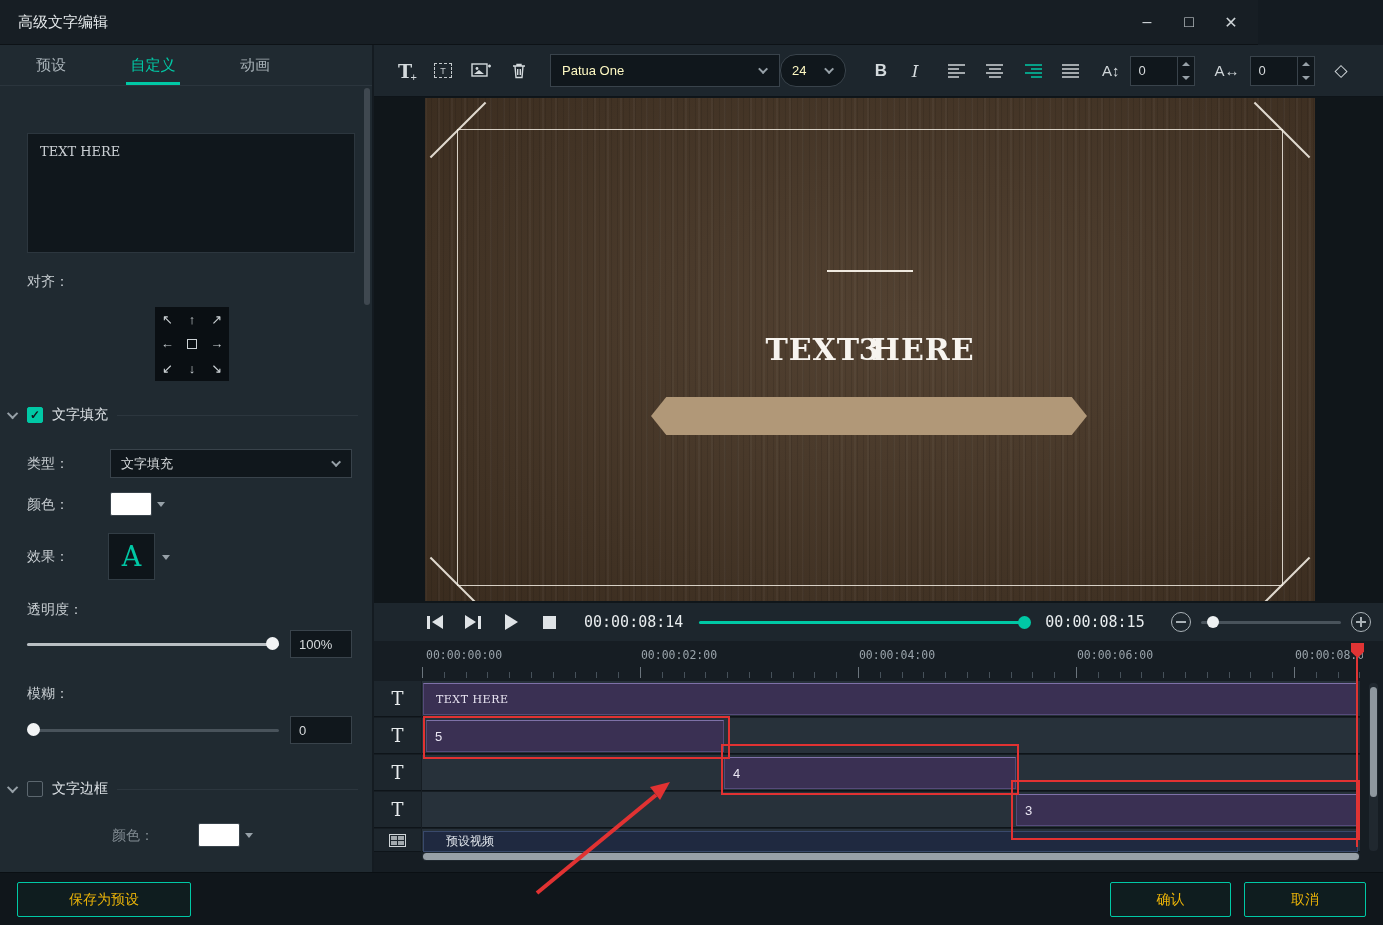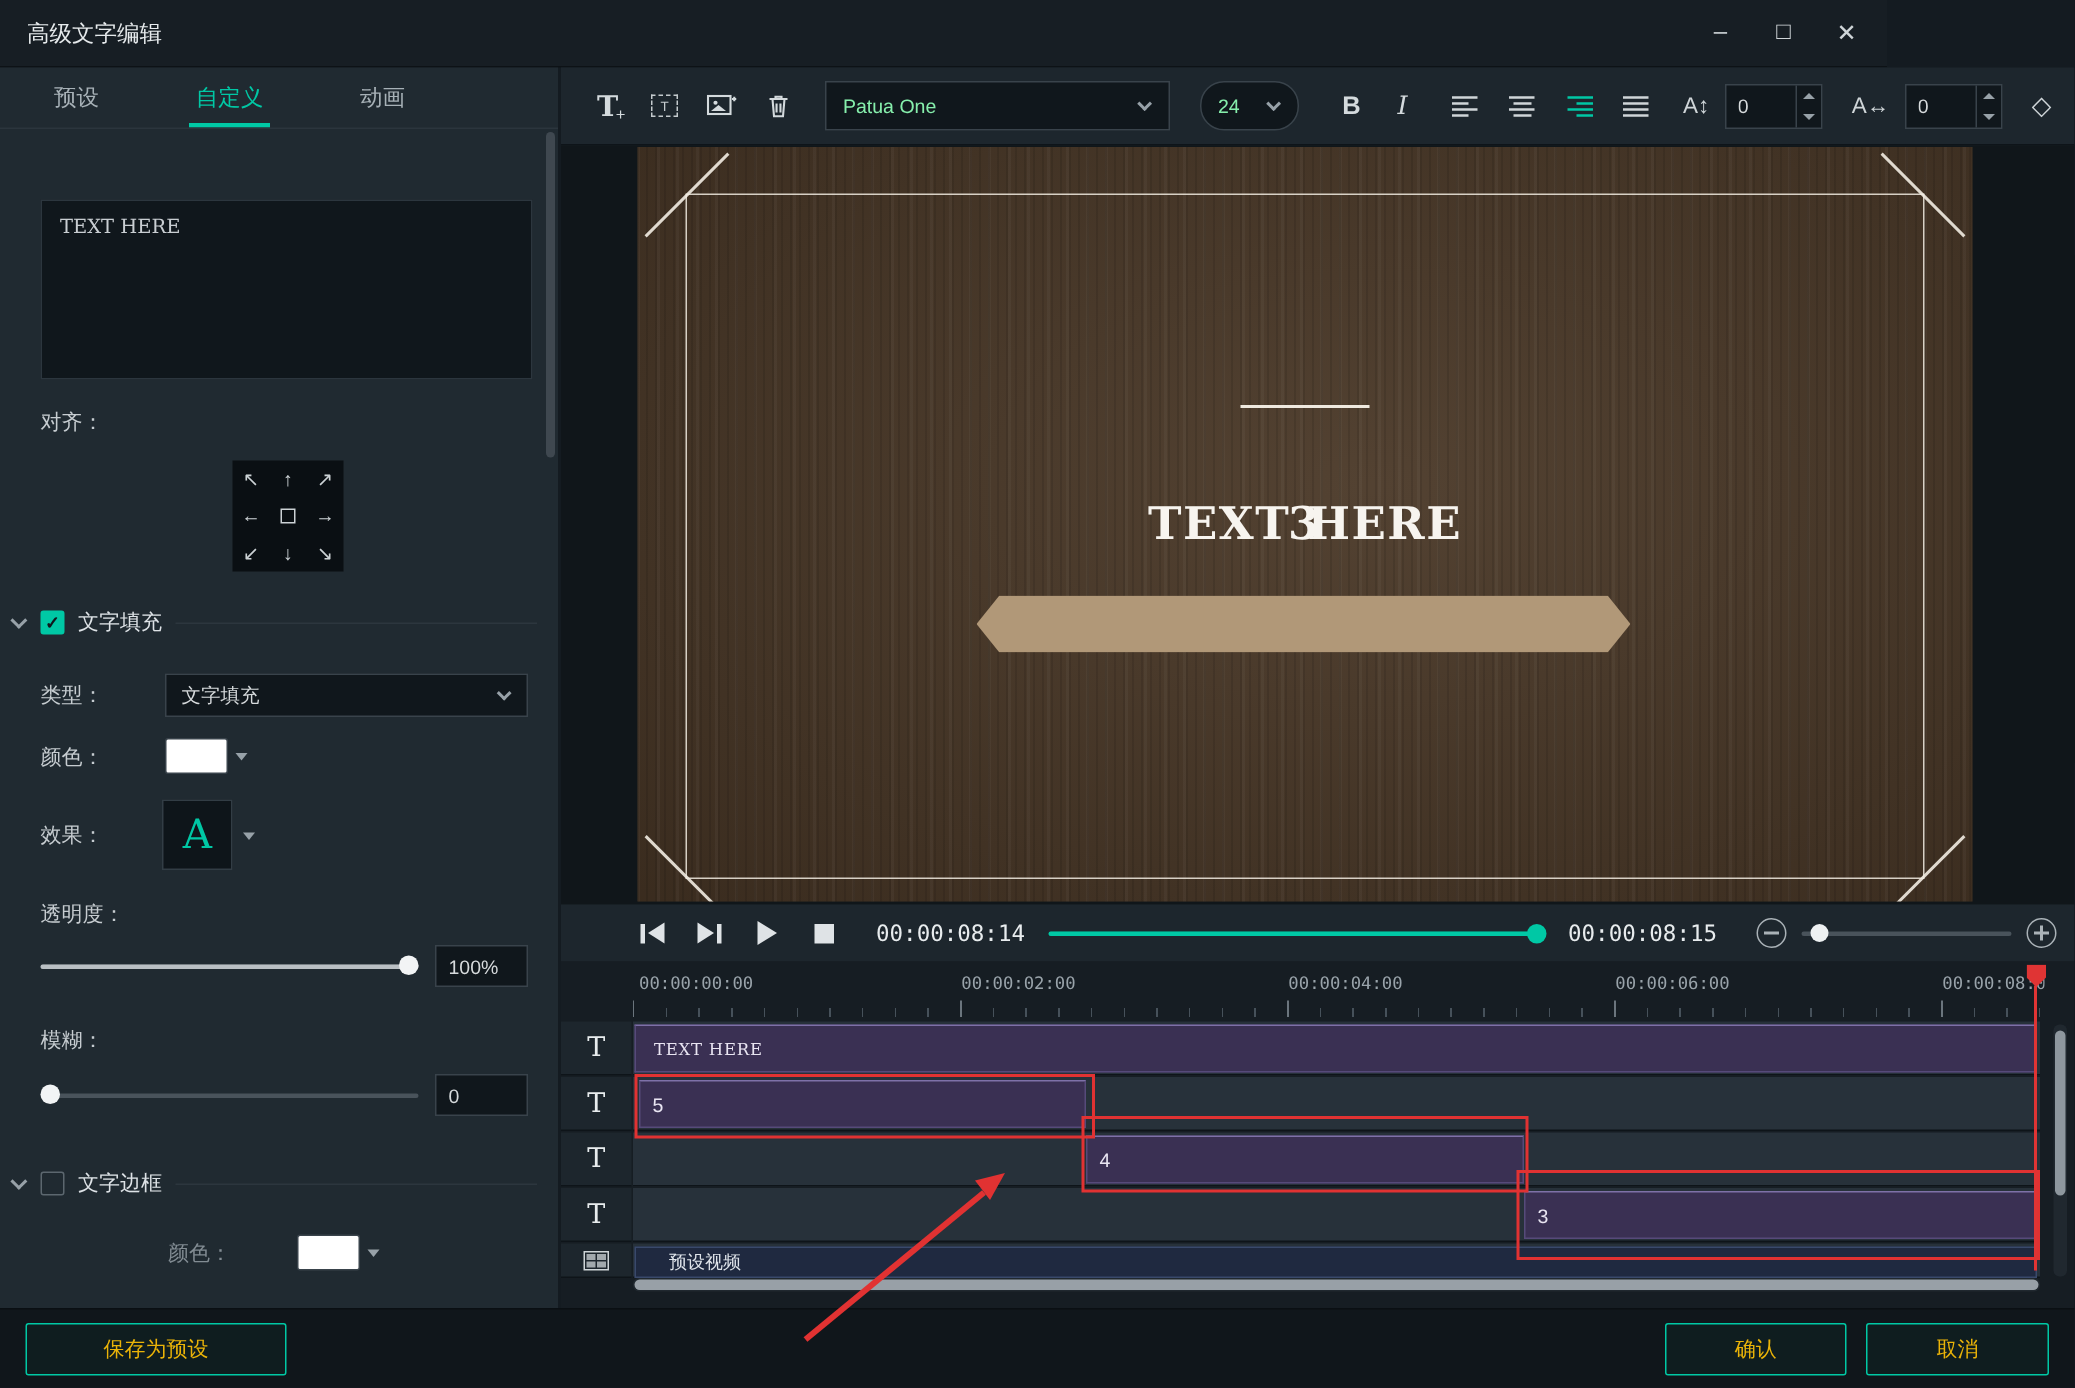--- a/index.html
+++ b/index.html
@@ -60,21 +60,21 @@
 
   
   .right-panel { position:absolute; top:45px; left:374px; width:1009px; height:827px; background:#141b21; }
 
   .toolbar { position:absolute; top:0; left:0; width:1009px; height:52px; background:#1d262d; border-bottom:1px solid #0e1419; display:flex; align-items:center; padding-left:18px; }
   .tb-icon { width:26px; height:26px; margin-right:12px; display:flex; align-items:center; justify-content:center; color:#d4dadd; cursor:pointer; position:relative; }
   .ico-addtext::before { content:'T'; font-family:"DejaVu Serif",serif; font-size:19px; font-weight:bold; }
   .ico-addtext::after { content:'+'; font-size:11px; position:absolute; right:1px; bottom:1px; }
   .ico-tbox { width:18px; height:15px; border:1px dashed #c4cacd; display:flex; align-items:center; justify-content:center; }
   .ico-tbox::after { content:'T'; font-size:9px; color:#c4cacd; }
-  .tb-dd { height:33px; background:#10171c; border:1px solid #39434b; display:flex; align-items:center; justify-content:space-between; padding:0 11px; color:#86efac; font-size:13px; cursor:pointer; }
+  .tb-dd { height:33px; background:#10171c; border:1px solid #39434b; display:flex; align-items:center; justify-content:space-between; padding:0 11px; color:#fef9c3; font-size:13px; cursor:pointer; }
   .tb-letter { width:34px; height:30px; display:flex; align-items:center; justify-content:center; color:#d4dadd; font-size:17px; cursor:pointer; }
   .tb-letter.bold { font-weight:bold; }
   .tb-letter.italic { font-style:italic; font-family:"DejaVu Serif",serif; }
   .alignico { width:30px; height:28px; margin-right:8px; display:flex; align-items:center; justify-content:center; cursor:pointer; }
   .ico-glyph { color:#cfd5d8; font-size:15px; cursor:pointer; margin:0 4px; }
   .spin { display:flex; height:30px; background:#10171c; border:1px solid #39434b; margin:0 6px; }
   .spin input { width:46px; background:transparent; border:none; color:#d6dadc; font-size:13px; padding-left:8px; outline:none; }
   .spin-arrows { width:17px; border-left:1px solid #39434b; display:flex; flex-direction:column; }
   .spin-arrows span { flex:1; display:flex; align-items:center; justify-content:center; cursor:pointer; }
   .tri-up-t { width:0; height:0; border-left:4px solid transparent; border-right:4px solid transparent; border-bottom:4px solid #97a1a8; }
@@ -281,21 +281,21 @@
       </span>
       <span class="tb-icon">
         <svg class="mini" width="16" height="17" viewBox="0 0 16 17">
             <path d="M2 4 h12 M6 4 V2.5 h4 V4 M4 4 l1 11.5 h6 L12 4 M6.7 7 v6 M9.3 7 v6" fill="none" stroke="#d4dadd" stroke-width="1.4"></path>
           </svg>
       </span>
       <div class="tb-dd" style="width:230px; margin-left:6px;">
         <span>Patua One</span>
         <span class="dd-chev"></span>
       </div>
-      <div class="tb-dd" style="width:66px; margin-left:20px;border-radius:16px;">
+      <div class="tb-dd" style="width:66px; border-radius:16px;">
         <span>24</span>
         <span class="dd-chev"></span>
       </div>
       <span class="tb-letter bold" style="margin-left:18px;">B</span>
       <span class="tb-letter italic">I</span>
       <span class="alignico" style="margin-left:10px;">
         <svg class="mini" width="18" height="14" viewBox="0 0 18 14">
             <path d="M0 1 h17 M0 5 h11 M0 9 h17 M0 13 h11" stroke="#cfd5d8" stroke-width="1.6"></path>
           </svg>
       </span>

